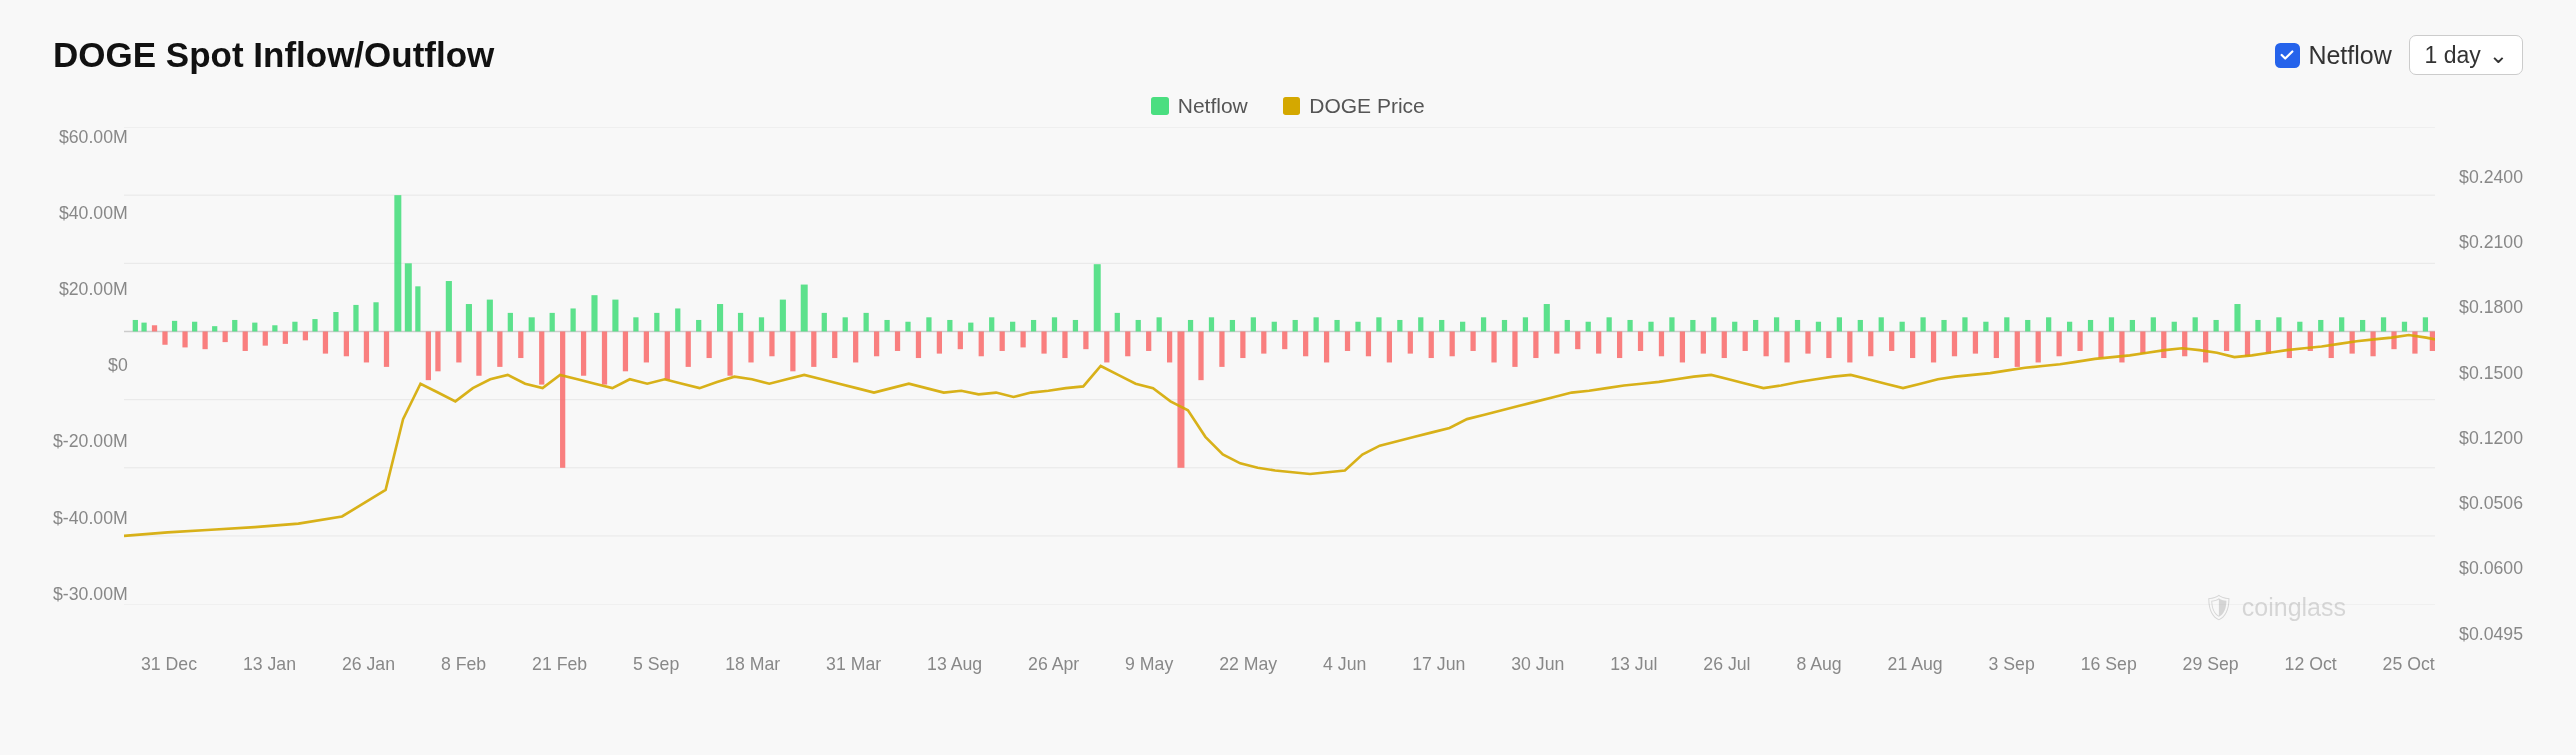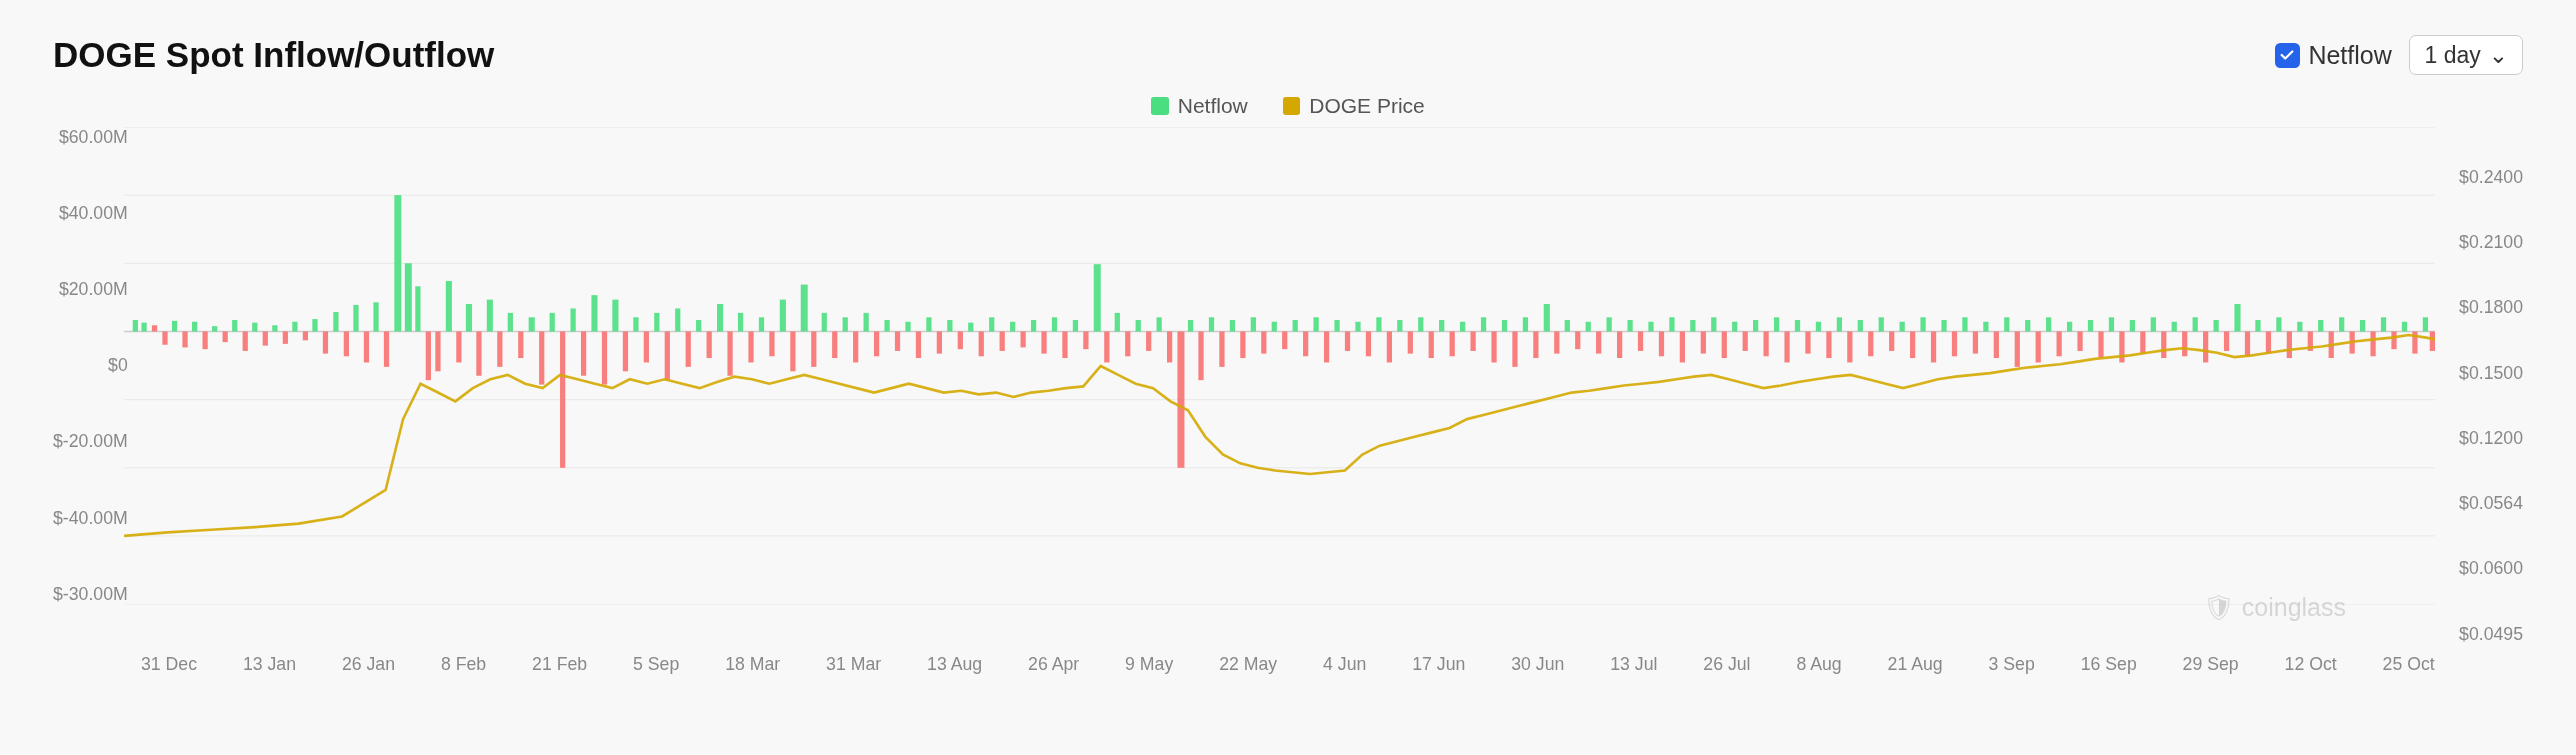--- a/index.html
+++ b/index.html
@@ -189,21 +189,21 @@
       <span class="y-label">$-40.00M</span>
       <span class="y-label">$-30.00M</span>
     </div>
 
     <div class="y-axis-right">
       <span class="y-label">$0.2400</span>
       <span class="y-label">$0.2100</span>
       <span class="y-label">$0.1800</span>
       <span class="y-label">$0.1500</span>
       <span class="y-label">$0.1200</span>
-      <span class="y-label">$0.0564</span>
+      <span class="y-label">$0.0506</span>
       <span class="y-label">$0.0600</span>
       <span class="y-label">$0.0495</span>
     </div>
 
     <svg class="main-chart" viewBox="0 0 2650 540" preserveAspectRatio="none" xmlns="http://www.w3.org/2000/svg">
 
       <line x1="0" y1="0" x2="2650" y2="0" stroke="#e5e5e5" stroke-width="1"></line>
       <line x1="0" y1="77" x2="2650" y2="77" stroke="#e5e5e5" stroke-width="1"></line>
       <line x1="0" y1="154" x2="2650" y2="154" stroke="#e5e5e5" stroke-width="1"></line>
       <line x1="0" y1="231" x2="2650" y2="231" stroke="#e5e5e5" stroke-width="1"></line>

